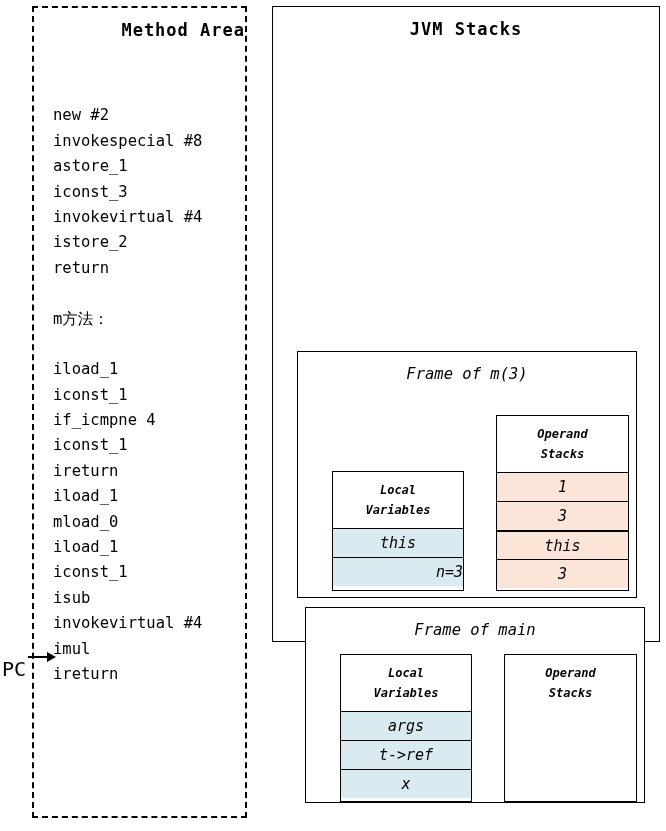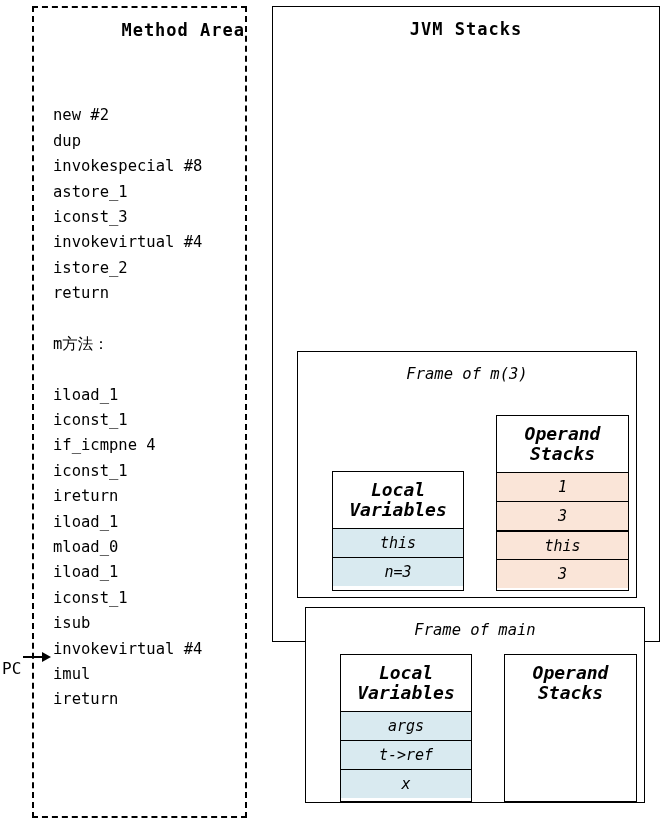--- a/index.html
+++ b/index.html
@@ -62,21 +62,21 @@
   #pc-pointer {
     position: absolute;
     left: 0px;
     top: 645px;
     width: 60px;
     height: 24px;
     display: flex;
     align-items: center;
   }
   #pc-label {
-    font-size: 16px;
+    font-size: 20px;
     font-family: "DejaVu Sans Mono", "Liberation Mono", monospace;
     line-height: 1;
     padding-left: 2px;
     margin-top: 24px;
   }
   #pc-arrow {
     position: relative;
     width: 30px;
     height: 12px;
     margin-left: 2px;
@@ -148,21 +148,21 @@
   
   .slot-table {
     position: absolute;
     border: 1.6px solid #000000;
     box-sizing: border-box;
     background: #ffffff;
   }
   .slot-header {
     text-align: center;
     font-weight: bold;
-    font-size: 18px;
+    font-size: 12px;
     line-height: 20px;
     padding: 8px 0 8px 0;
     background: #ffffff;
     white-space: pre-line;
   }
   .slot-cell {
     text-align: center;
     font-size: 15px;
     height: 29px;
     line-height: 29px;
@@ -204,21 +204,20 @@
 </head>
 <body>
 
 <div id="stage">
 
   <div id="method-area">
     <div id="method-area-title">Method Area</div>
     <div id="method-area-body">
         <div class="code-line blank">&nbsp;</div>
         <div class="code-line">new #2</div>
-        <div class="code-line">dup</div>
         <div class="code-line">invokespecial #8</div>
         <div class="code-line">astore_1</div>
         <div class="code-line">iconst_3</div>
         <div class="code-line">invokevirtual #4</div>
         <div class="code-line">istore_2</div>
         <div class="code-line">return</div>
         <div class="code-line blank">&nbsp;</div>
         <div class="code-line method-label">m方法：</div>
         <div class="code-line blank">&nbsp;</div>
         <div class="code-line">iload_1</div>
@@ -249,21 +248,21 @@
     <div id="jvm-stacks-title">JVM Stacks</div>
 
     <div class="frame-box" id="frame-m">
       <div class="frame-title">Frame of m(3)</div>
 
       <div class="slot-table" id="m-locals">
         <div class="slot-header">Local
 Variables</div>
         <div>
             <div class="slot-cell" style="background: rgb(217, 234, 240);">this</div>
-            <div class="slot-cell" style="background: rgb(217, 234, 240);">n=3</div>
+            <div class="slot-cell" style="background: rgb(217, 234, 240); text-align: right;">n=3</div>
           </div>
       </div>
 
       <div class="slot-table" id="m-operands">
         <div class="slot-header">Operand
 Stacks</div>
         <div>
             <div class="slot-cell" style="background: rgb(250, 229, 216);">1</div>
             <div class="slot-cell" style="background: rgb(250, 229, 216);">3</div>
             <div class="slot-cell thick-top" style="background: rgb(250, 229, 216);">this</div>

